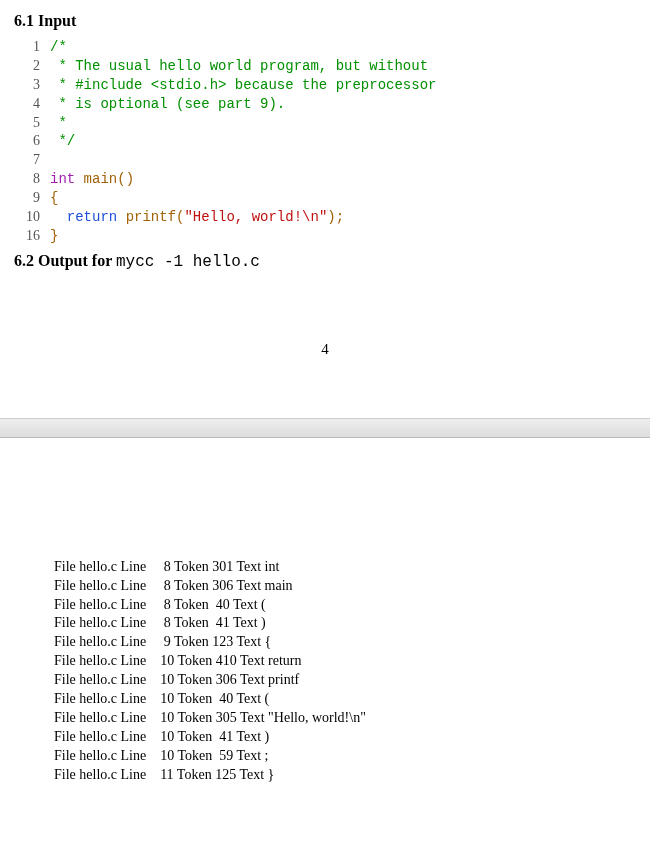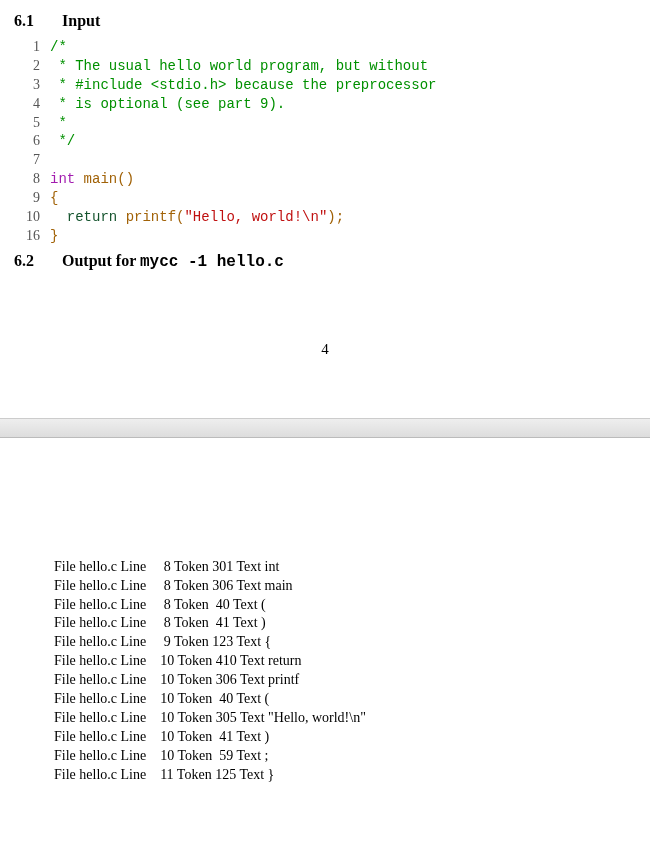--- a/index.html
+++ b/index.html
@@ -11,21 +11,21 @@
       background: #fff;
       width: 650px;
       box-sizing: border-box;
     }
     .section-heading {
       font-weight: bold;
       font-size: 16px;
       margin: 4px 0 8px 0;
     }
     .section-heading .sec-num {
-      margin-right: 28px;
+      margin-right: 4px;
     }
     .code-block {
       font-family: "Courier New", monospace;
       font-size: 14px;
       line-height: 1.35;
       margin-top: 6px;
       margin-bottom: 6px;
     }
     .code-line {
       display: flex;
@@ -38,26 +38,26 @@
       font-family: "Times New Roman", serif;
       font-size: 14px;
       flex-shrink: 0;
     }
     .code-text {
       white-space: pre;
       padding-left: 10px;
     }
     .tok-comment { color: #009000; }
     .tok-kw-type { color: #a21caf; }
-    .tok-kw { color: #14532d; }
+    .tok-kw { color: #1d4ed8; }
     .tok-string { color: #c01010; }
     .tok-plain { color: #a16207; }
     .mono-hdr {
       font-family: "Courier New", monospace;
-      font-weight: bold;
+      font-weight: normal;
     }
     .page-num {
       text-align: center;
       font-family: "Times New Roman", serif;
       font-size: 15px;
       margin-top: 70px;
       margin-bottom: 60px;
     }
     .page-break {
       height: 18px;

